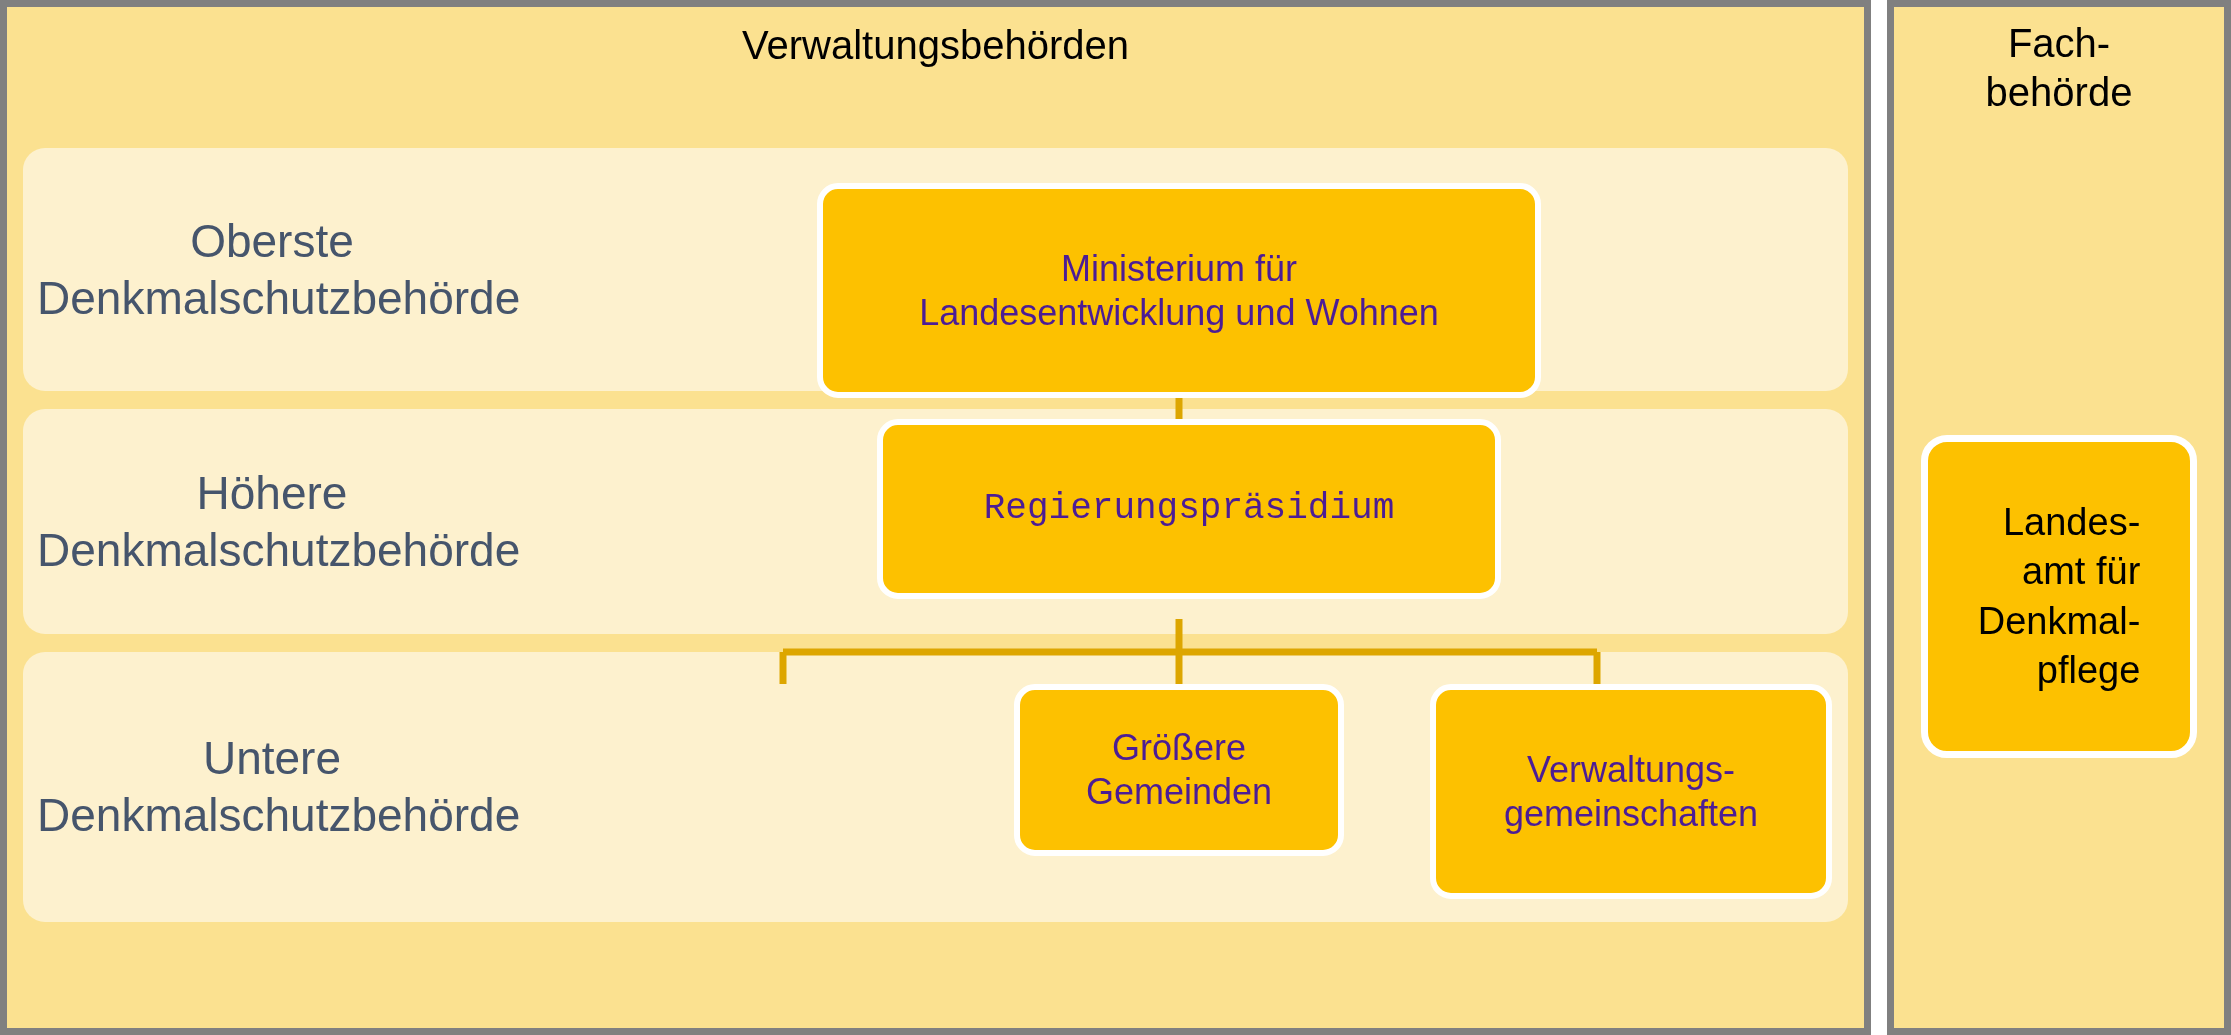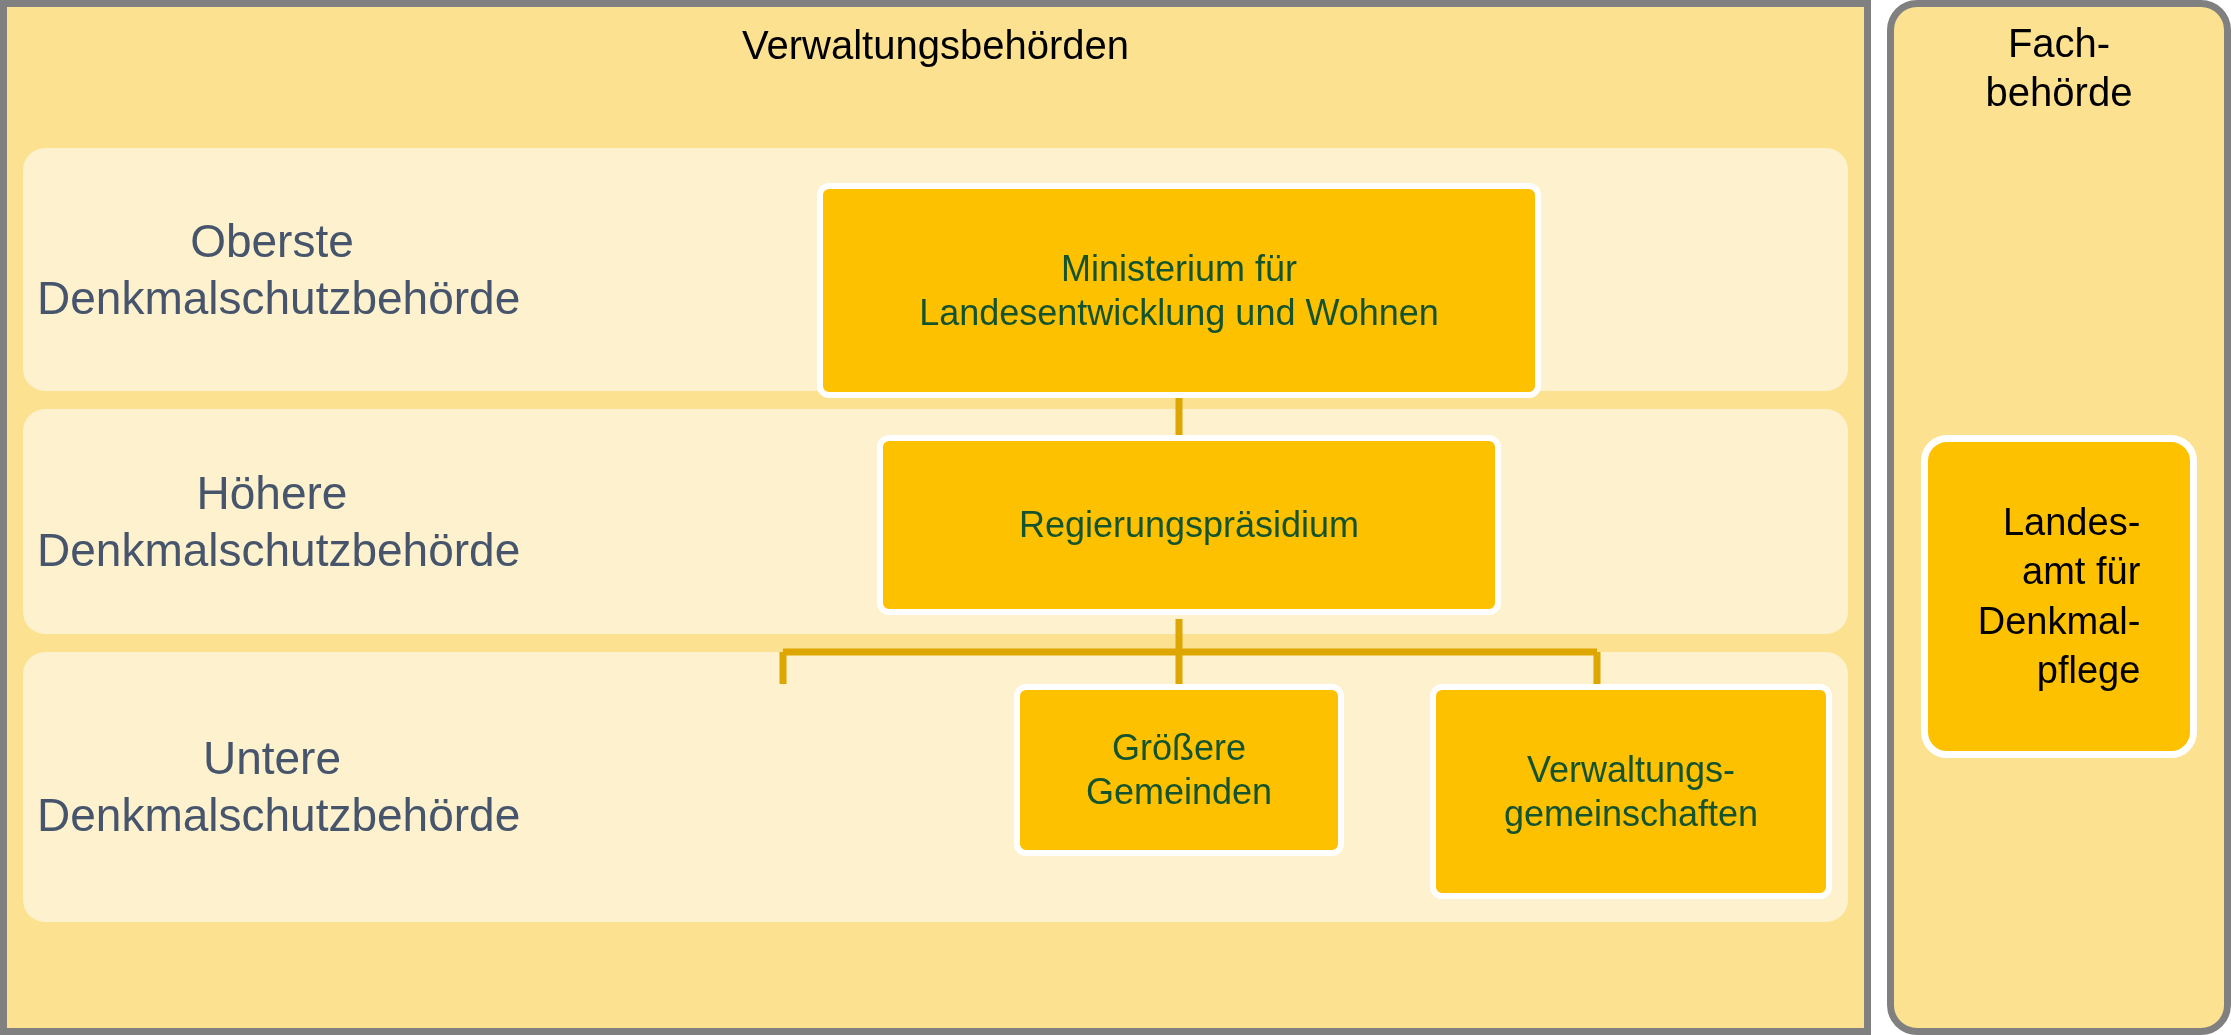--- a/index.html
+++ b/index.html
@@ -38,21 +38,20 @@
   }
   .panel-gap {
     flex: 0 0 16px;
     height: 1035px;
     background: #ffffff;
   }
   .panel-specialist {
     width: 344px;
     height: 1035px;
     flex: 0 0 344px;
-    border-radius: 30px;
   }
 
   
   .panel-title {
     text-align: center;
     color: #000000;
     font-size: 40px;
     line-height: 1.22;
     font-weight: 400;
     white-space: pre-line;
@@ -101,46 +100,47 @@
     line-height: 1.24;
     white-space: pre-line;
   }
 
   
   .node {
     position: absolute;
     box-sizing: border-box;
     background: #fdc100;
     border: 6px solid #ffffff;
-    border-radius: 12px;
+    border-radius: 21px;
     display: flex;
     align-items: center;
     justify-content: center;
     text-align: center;
-    color: #14532d;
+    color: #4c1d95;
     font-size: 36px;
     line-height: 1.22;
     white-space: pre-line;
     padding: 4px 4px;
     z-index: 3;
   }
 
   
   .node-ministerium {
     left: 810px;
     top: 176px;
     width: 724px;
     height: 215px;
   }
   
   .node-rp {
     left: 870px;
-    top: 428px;
+    top: 412px;
     width: 624px;
     height: 180px;
+    font-family: Liberation Mono, monospace;
   }
   
   .node-lra {
     left: 598px;
     top: 677px;
     width: 356px;
     height: 215px;
   }
   .node-gemeinden {
     left: 1007px;

